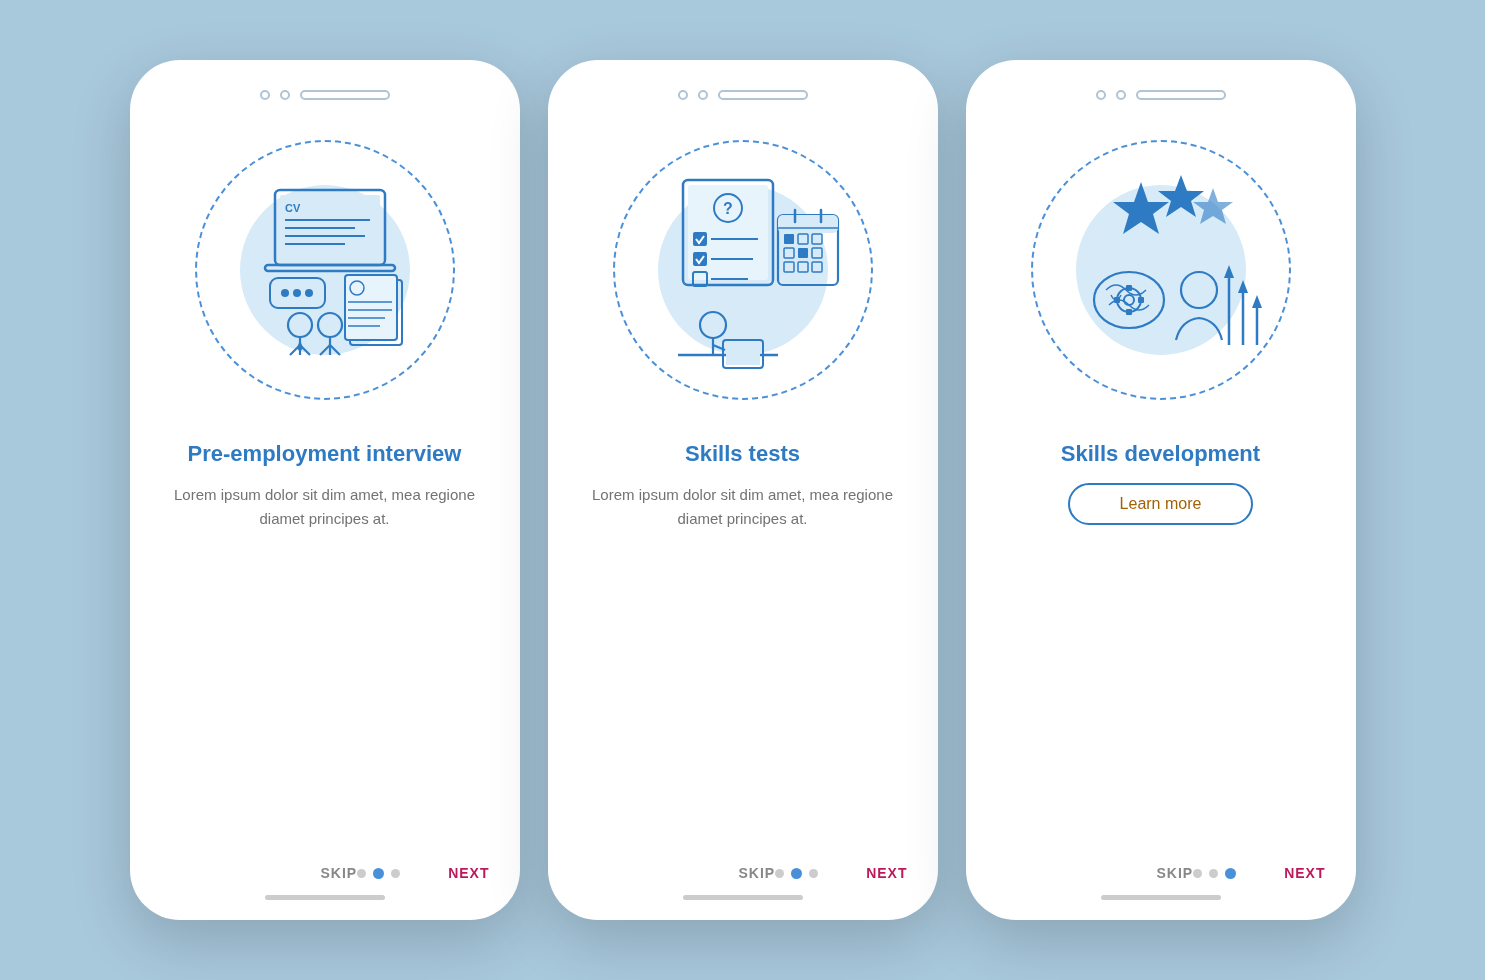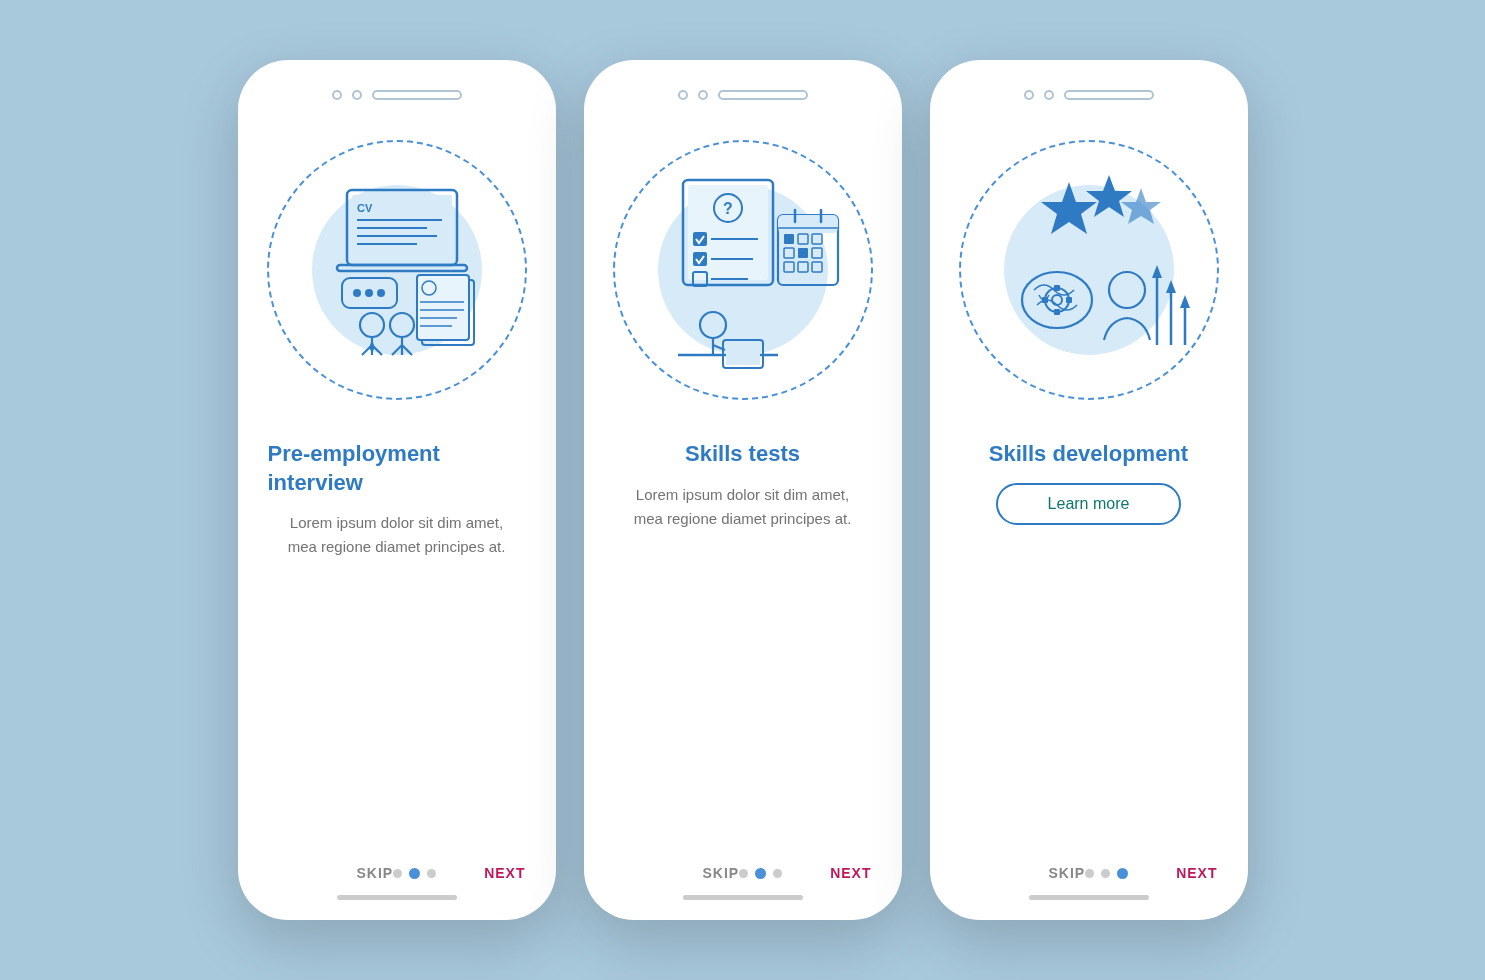--- a/index.html
+++ b/index.html
@@ -16,21 +16,21 @@
     }
 
     .phones-container {
       display: flex;
       gap: 28px;
       align-items: center;
       justify-content: center;
     }
 
     .phone {
-      width: 318px;
+      width: 390px;
       height: 860px;
       background: #ffffff;
       border-radius: 50px;
       box-shadow: 0 20px 60px rgba(0,0,0,0.18);
       display: flex;
       flex-direction: column;
       align-items: center;
       padding: 30px 30px 20px 30px;
       position: relative;
       overflow: hidden;
@@ -113,21 +113,21 @@
       text-align: center;
       line-height: 1.6;
       margin-bottom: 18px;
       padding: 0 10px;
     }
 
     .learn-more-btn {
       border: 2px solid #2e7bc4;
       border-radius: 30px;
       padding: 10px 50px;
-      color: #0f766e;
+      color: #a16207;
       font-size: 16px;
       background: transparent;
       cursor: pointer;
       margin-bottom: 27px;
     }
 
     .phone-footer {
       display: flex;
       align-items: center;
       justify-content: flex-end;

